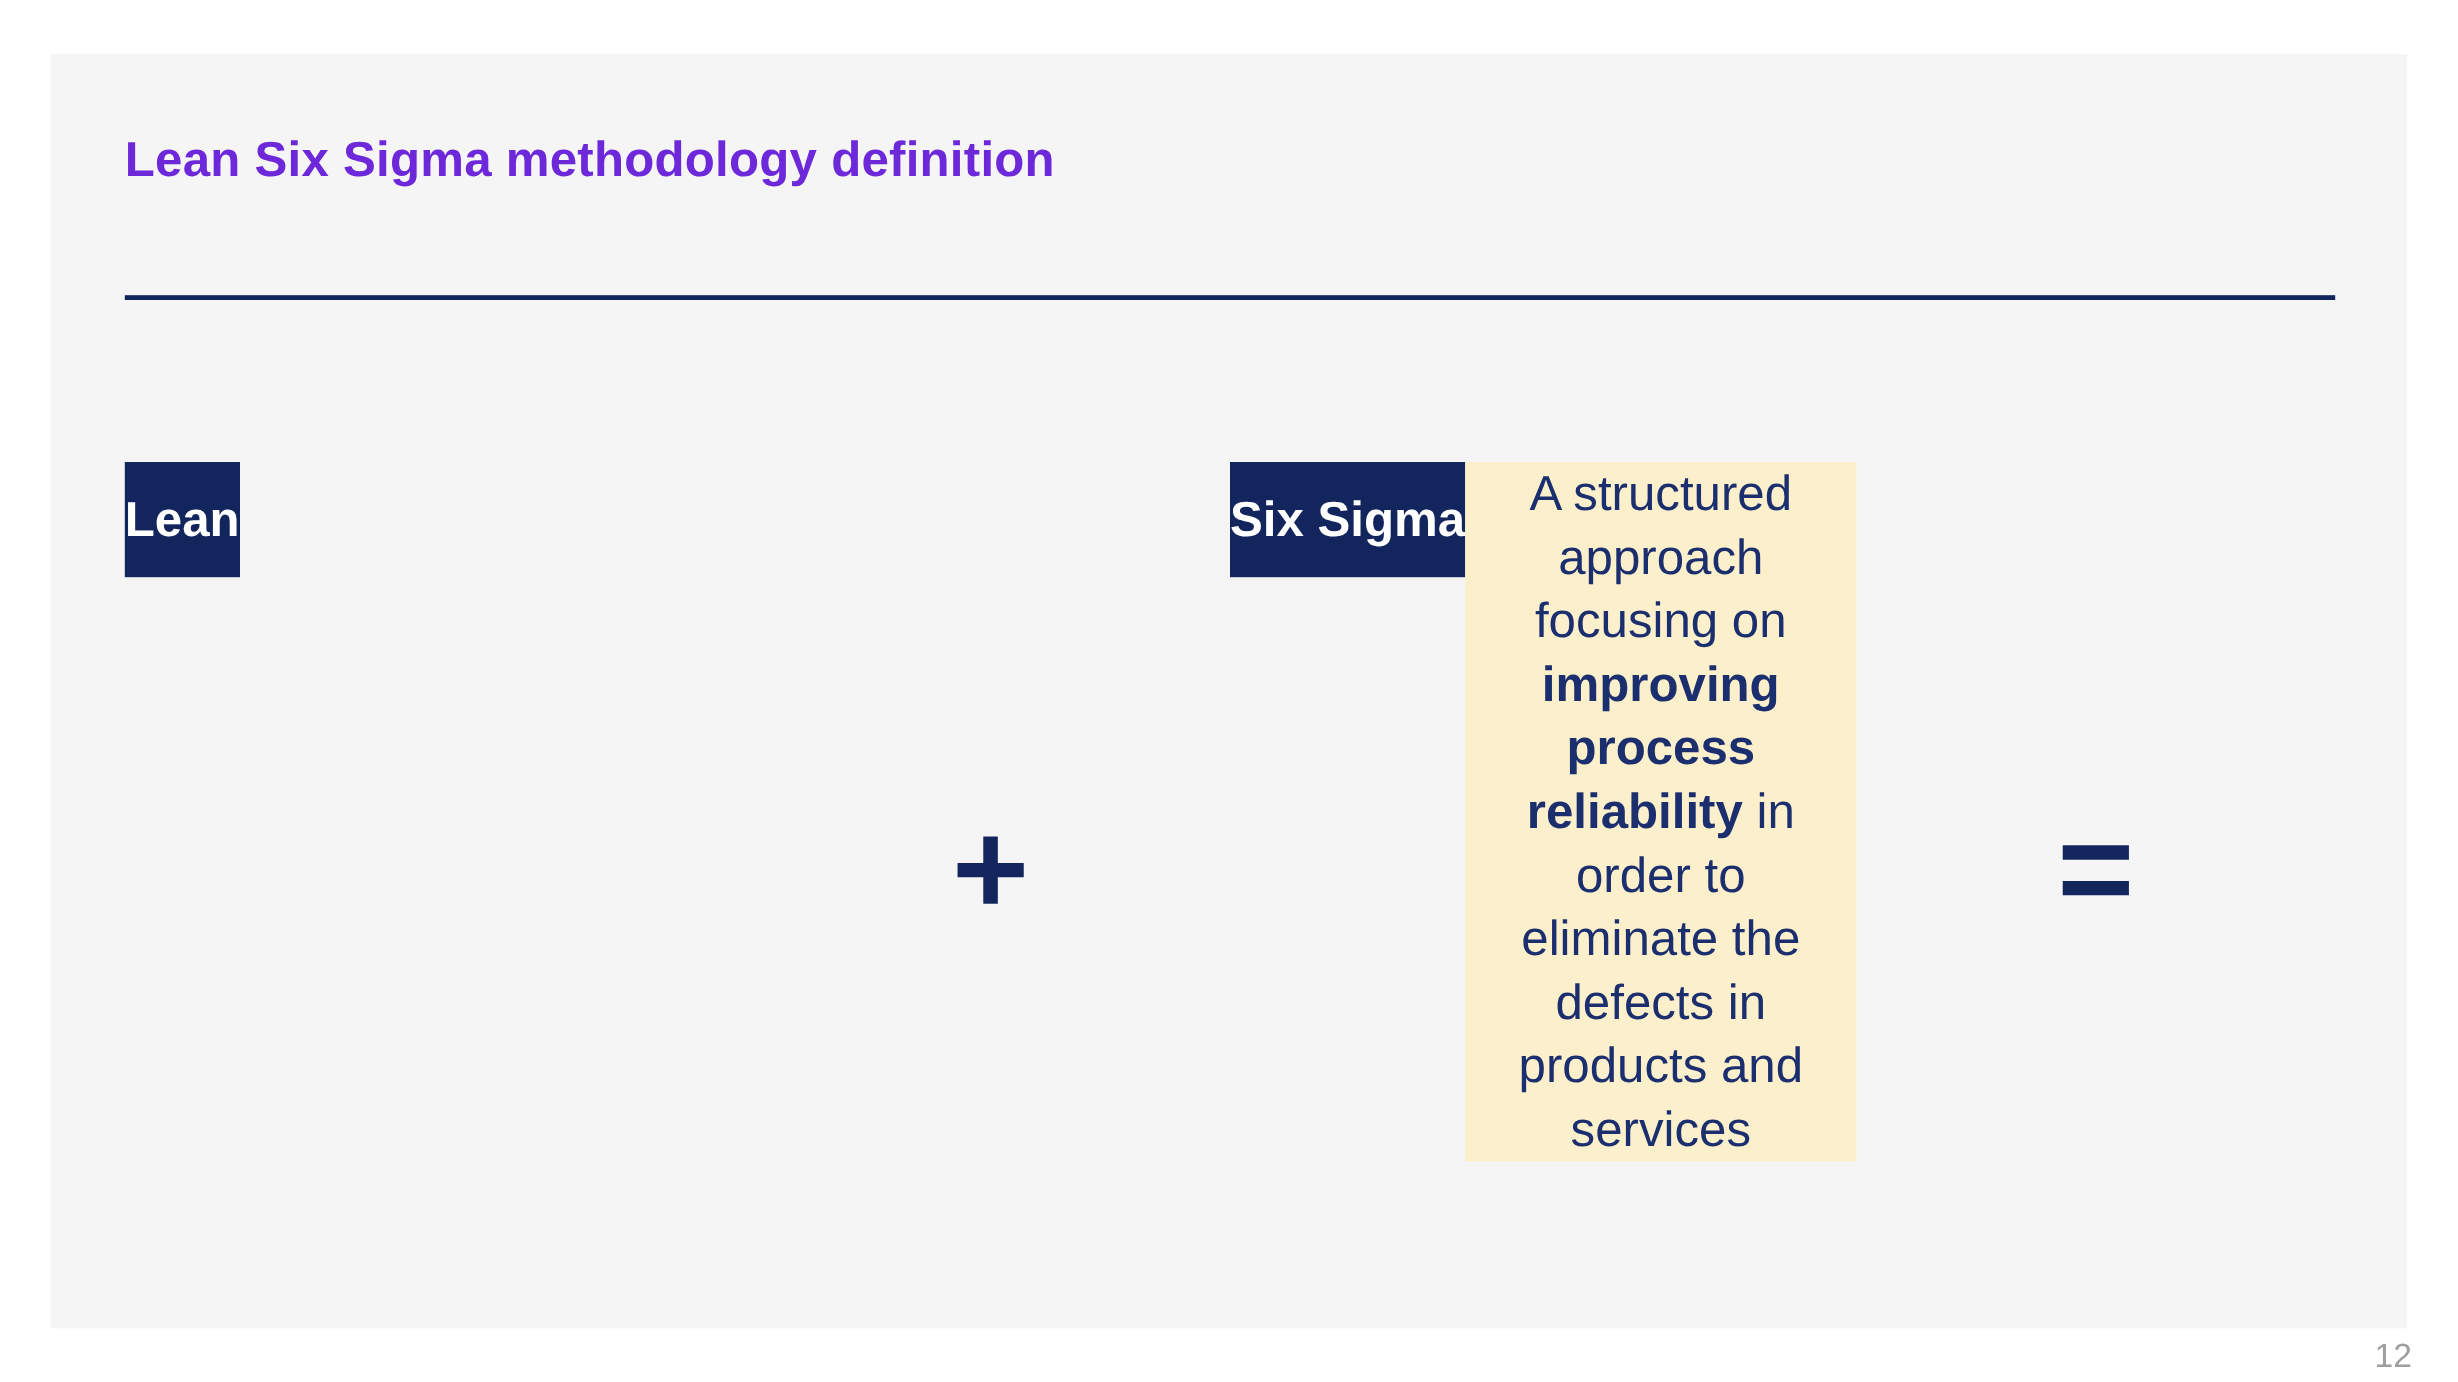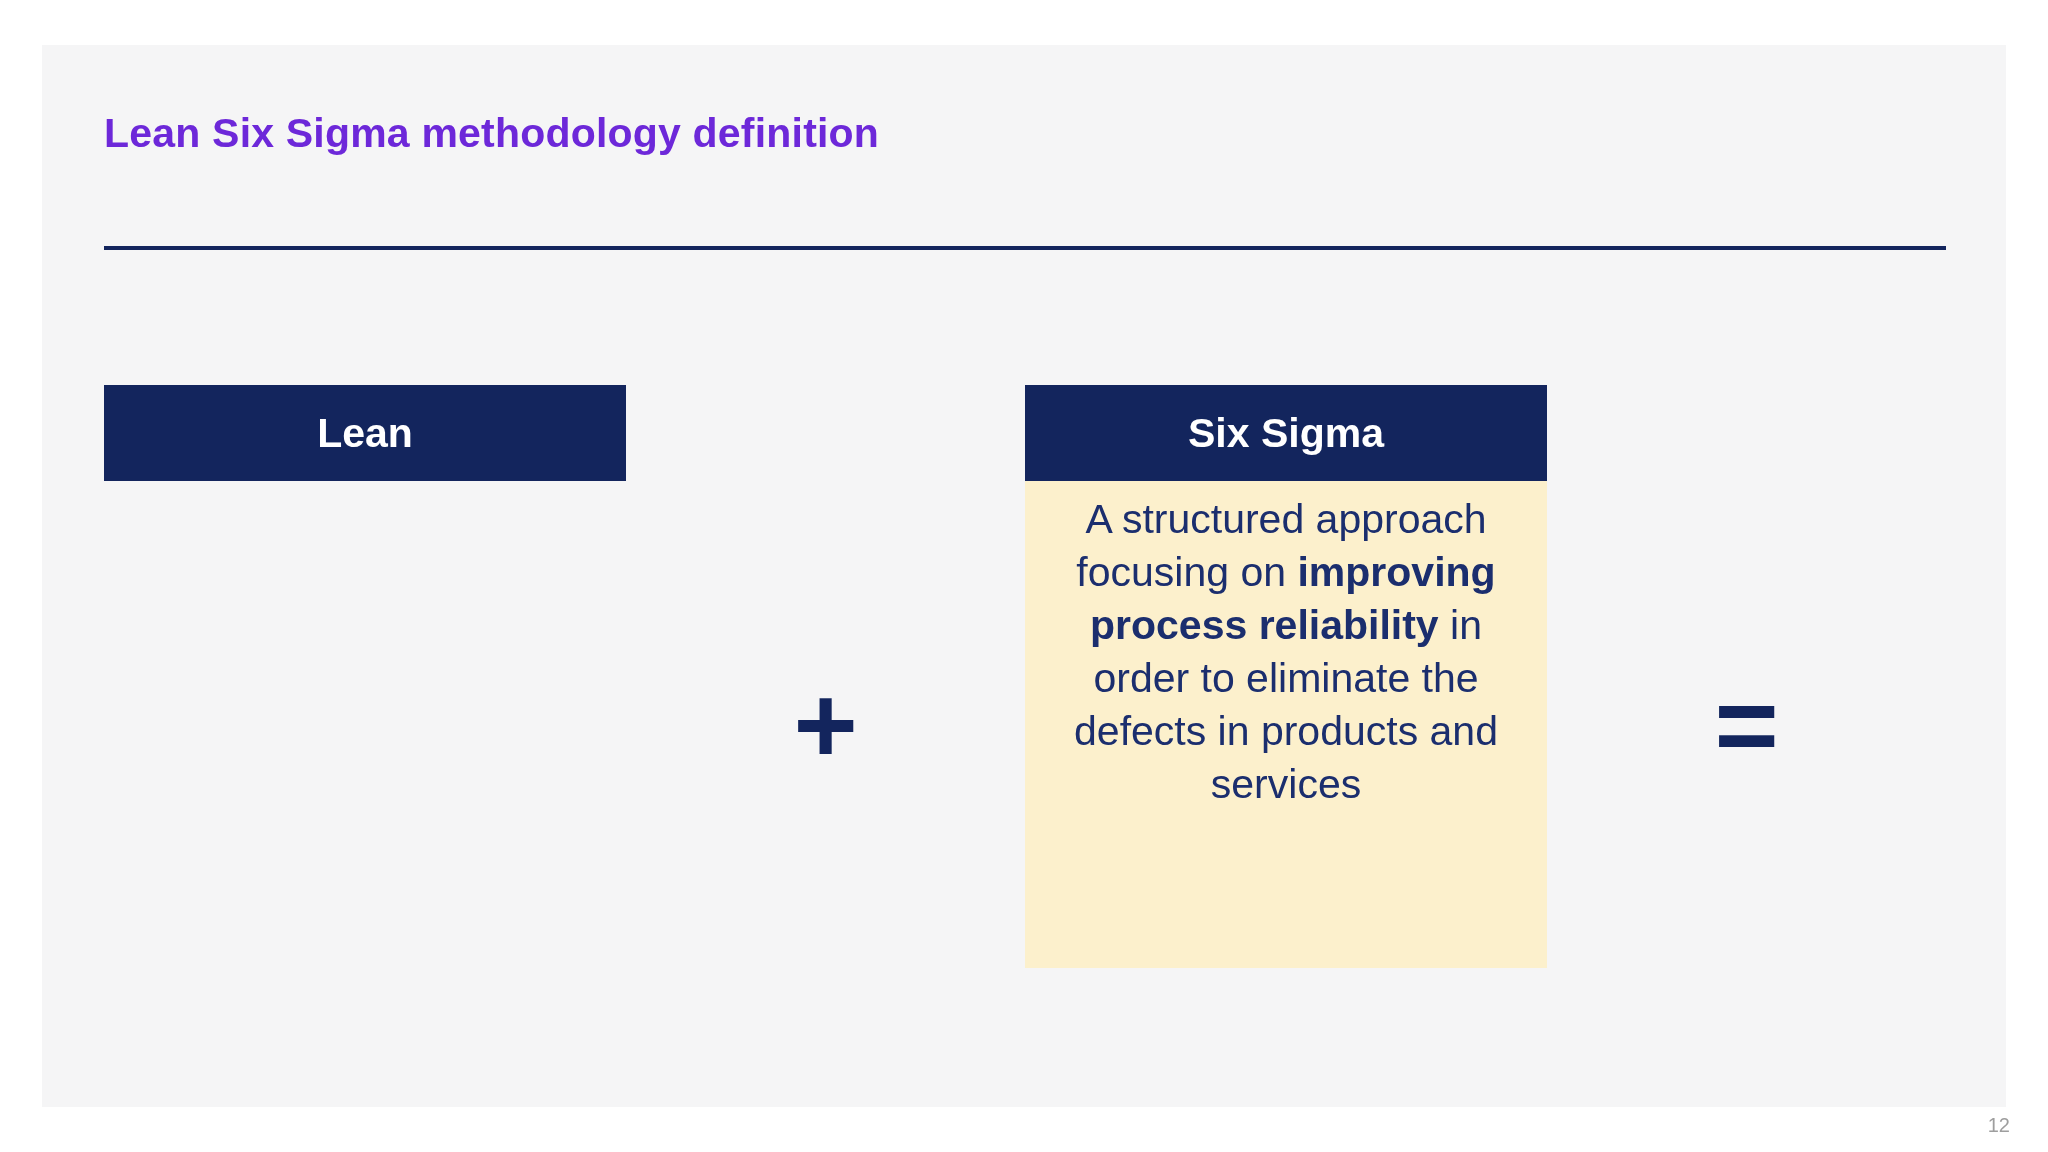--- a/index.html
+++ b/index.html
@@ -34,36 +34,36 @@
     position: absolute;
     left: 62px; top: 340px;
     width: 1842px; height: 583px;
     display: flex;
     align-items: stretch;
     justify-content: space-between;
   }
   .method-box {
     width: 522px;
     display: flex;
-    flex-direction: column;
+    flex-direction: row;
   }
   .box-header {
     height: 96px;
     background: #13255d;
     color: #ffffff;
     font-size: 41px;
     font-weight: bold;
     display: flex;
     align-items: center;
     justify-content: center;
   }
   .box-body {
     flex: 1;
     display: flex;
-    align-items: flex-start;
+    align-items: center;
     justify-content: center;
     padding: 12px 14px;
   }
   .box-body.cream { background: #fcf0cc; }
   .box-body.white { background: #ffffff; }
   .box-body-text {
     font-size: 41px;
     line-height: 53px;
     color: #1b2e6e;
     text-align: center;
@@ -78,21 +78,21 @@
   }
   .operator {
     font-size: 110px;
     font-weight: bold;
     color: #13255d;
     line-height: 1;
   }
   .page-number {
     position: absolute;
     right: 38px; top: 1114px;
-    font-size: 20px;
+    font-size: 28px;
     color: #9e9e9e;
   }
 </style>
 </head>
 <body>
 
 <div class="slide">
 
   <h1 class="slide-title">Lean Six Sigma methodology definition</h1>
 

